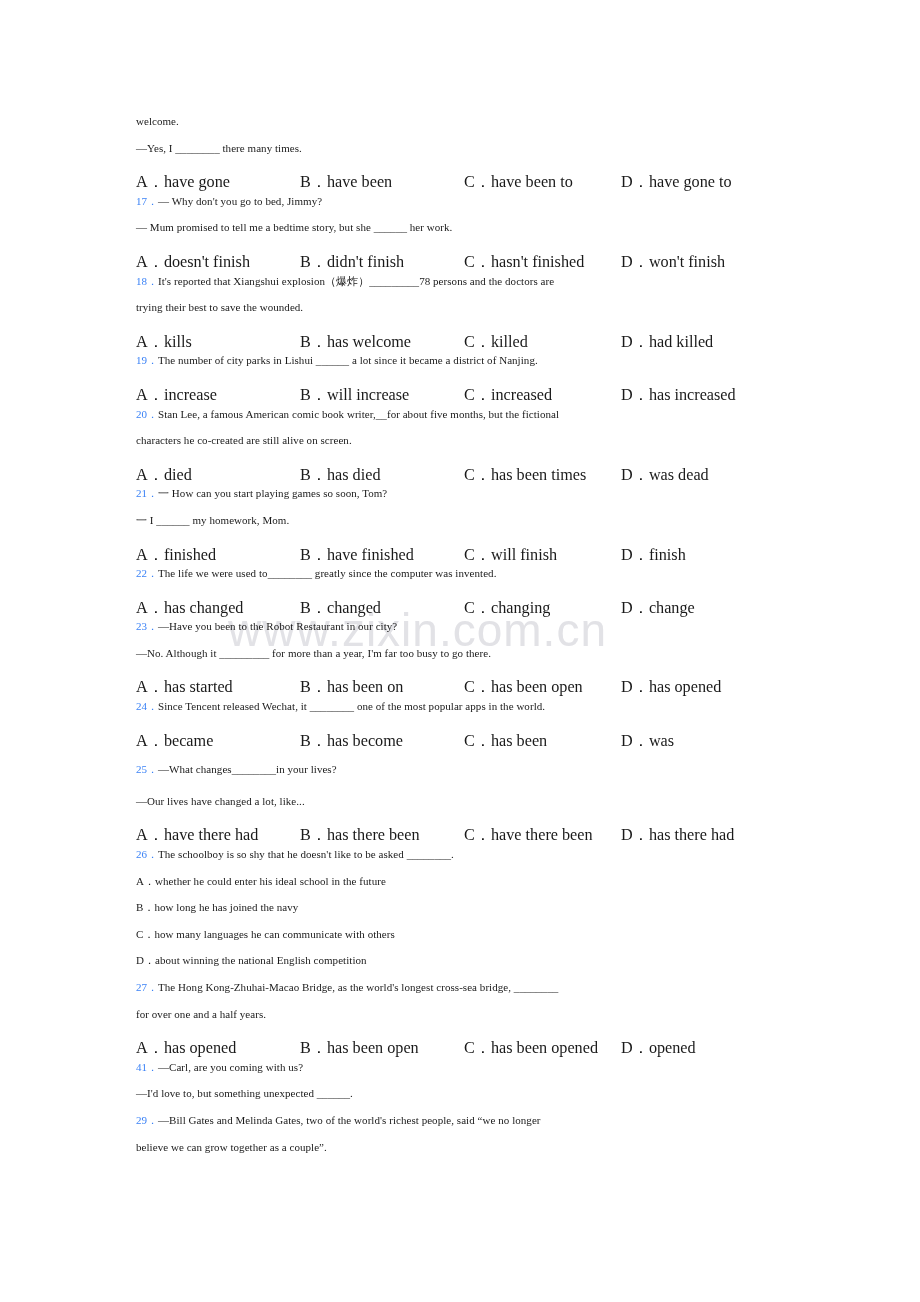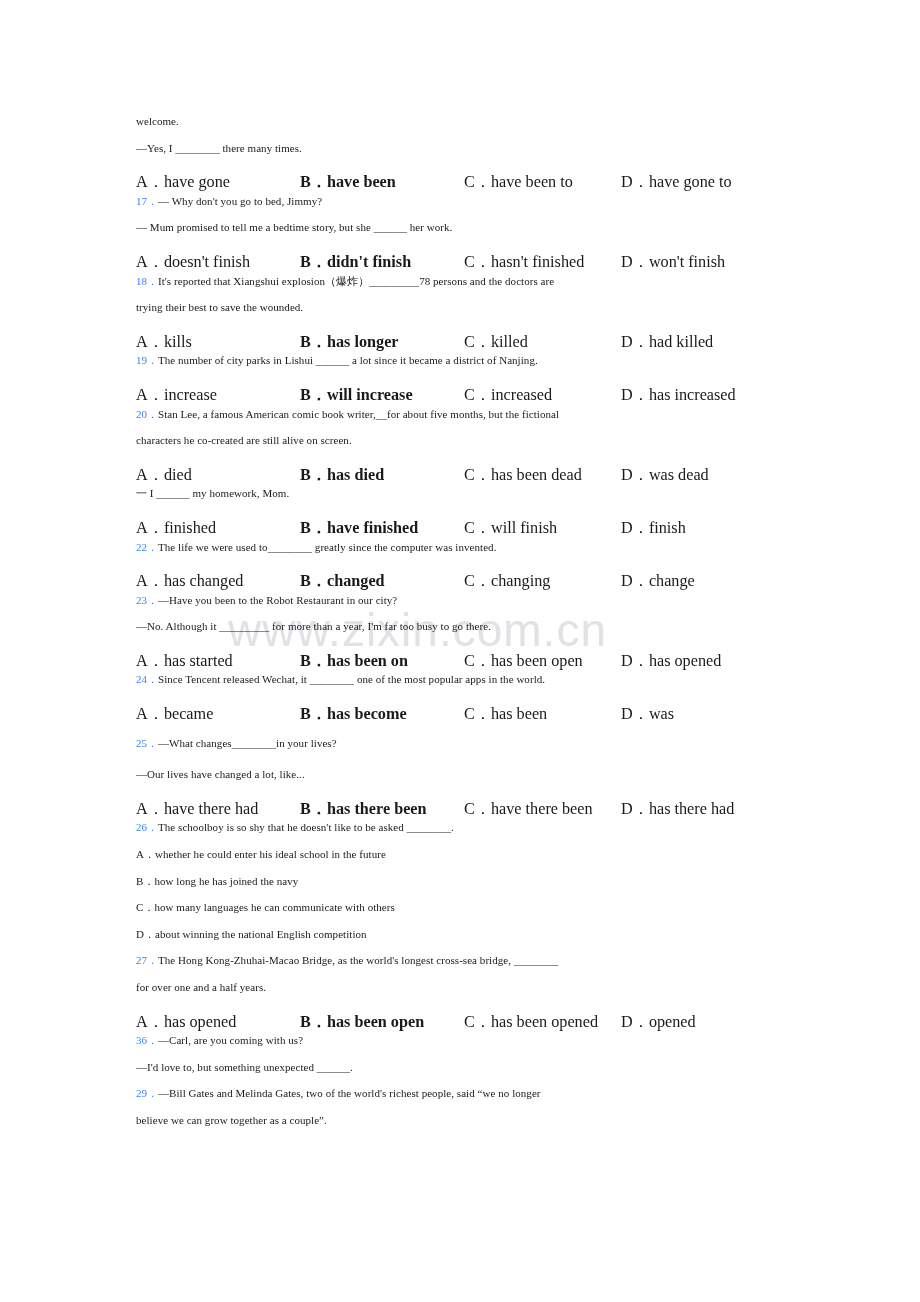--- a/index.html
+++ b/index.html
@@ -54,21 +54,21 @@
     font-size: 16.2px;
     line-height: 26.6px;
   }
   .opt {
     position: absolute;
     top: 8px;
     white-space: nowrap;
   }
   .opt .lab { letter-spacing: 0px; }
   .oa { left: 0px; }
-  .ob { left: 164px; font-weight: bold; }
+  .ob { left: 164px; }
   .oc { left: 328px; }
   .od { left: 485px; }
   .gap-sm { height: 10px; }
   .gap-xs { height: 5px; }
   .stack > div { }
 </style>
 </head>
 <body>
 
 <div class="page">
@@ -97,21 +97,21 @@
         <span class="opt oc"><span class="lab">C．</span><span>hasn't finished</span></span>
         <span class="opt od"><span class="lab">D．</span><span>won't finish</span></span>
       </div>
     </div>
 
     <div>
       <div class="ln"><span class="qnum">18．</span><span>It's reported that Xiangshui explosion（爆炸）_________78 persons and the doctors are</span></div>
       <div class="ln">trying their best to save the wounded.</div>
       <div class="opts">
         <span class="opt oa"><span class="lab">A．</span><span>kills</span></span>
-        <span class="opt ob"><span class="lab">B．</span><span>has longer</span></span>
+        <span class="opt ob"><span class="lab">B．</span><span>has welcome</span></span>
         <span class="opt oc"><span class="lab">C．</span><span>killed</span></span>
         <span class="opt od"><span class="lab">D．</span><span>had killed</span></span>
       </div>
     </div>
 
     <div>
       <div class="ln"><span class="qnum">19．</span><span>The number of city parks in Lishui ______ a lot since it became a district of Nanjing.</span></div>
       <div class="opts">
         <span class="opt oa"><span class="lab">A．</span><span>increase</span></span>
         <span class="opt ob"><span class="lab">B．</span><span>will increase</span></span>
@@ -119,26 +119,27 @@
         <span class="opt od"><span class="lab">D．</span><span>has increased</span></span>
       </div>
     </div>
 
     <div>
       <div class="ln"><span class="qnum">20．</span><span>Stan Lee, a famous American comic book writer,__for about five months, but the fictional</span></div>
       <div class="ln">characters he co-created are still alive on screen.</div>
       <div class="opts">
         <span class="opt oa"><span class="lab">A．</span><span>died</span></span>
         <span class="opt ob"><span class="lab">B．</span><span>has died</span></span>
-        <span class="opt oc"><span class="lab">C．</span><span>has been dead</span></span>
+        <span class="opt oc"><span class="lab">C．</span><span>has been times</span></span>
         <span class="opt od"><span class="lab">D．</span><span>was dead</span></span>
       </div>
     </div>
 
     <div>
+      <div class="ln"><span class="qnum">21．</span><span>一 How can you start playing games so soon, Tom?</span></div>
       <div class="ln">一 I ______ my homework, Mom.</div>
       <div class="opts">
         <span class="opt oa"><span class="lab">A．</span><span>finished</span></span>
         <span class="opt ob"><span class="lab">B．</span><span>have finished</span></span>
         <span class="opt oc"><span class="lab">C．</span><span>will finish</span></span>
         <span class="opt od"><span class="lab">D．</span><span>finish</span></span>
       </div>
     </div>
 
     <div>
@@ -201,21 +202,21 @@
       <div class="ln">for over one and a half years.</div>
       <div class="opts">
         <span class="opt oa"><span class="lab">A．</span><span>has opened</span></span>
         <span class="opt ob"><span class="lab">B．</span><span>has been open</span></span>
         <span class="opt oc"><span class="lab">C．</span><span>has been opened</span></span>
         <span class="opt od"><span class="lab">D．</span><span>opened</span></span>
       </div>
     </div>
 
     <div>
-      <div class="ln"><span class="qnum">36．</span><span>—Carl, are you coming with us?</span></div>
+      <div class="ln"><span class="qnum">41．</span><span>—Carl, are you coming with us?</span></div>
       <div class="ln">—I'd love to, but something unexpected ______.</div>
     </div>
 
     <div>
       <div class="ln"><span class="qnum">29．</span><span>—Bill Gates and Melinda Gates, two of the world's richest people, said “we no longer</span></div>
       <div class="ln">believe we can grow together as a couple”.</div>
     </div>
 
   </div>
 </div>

